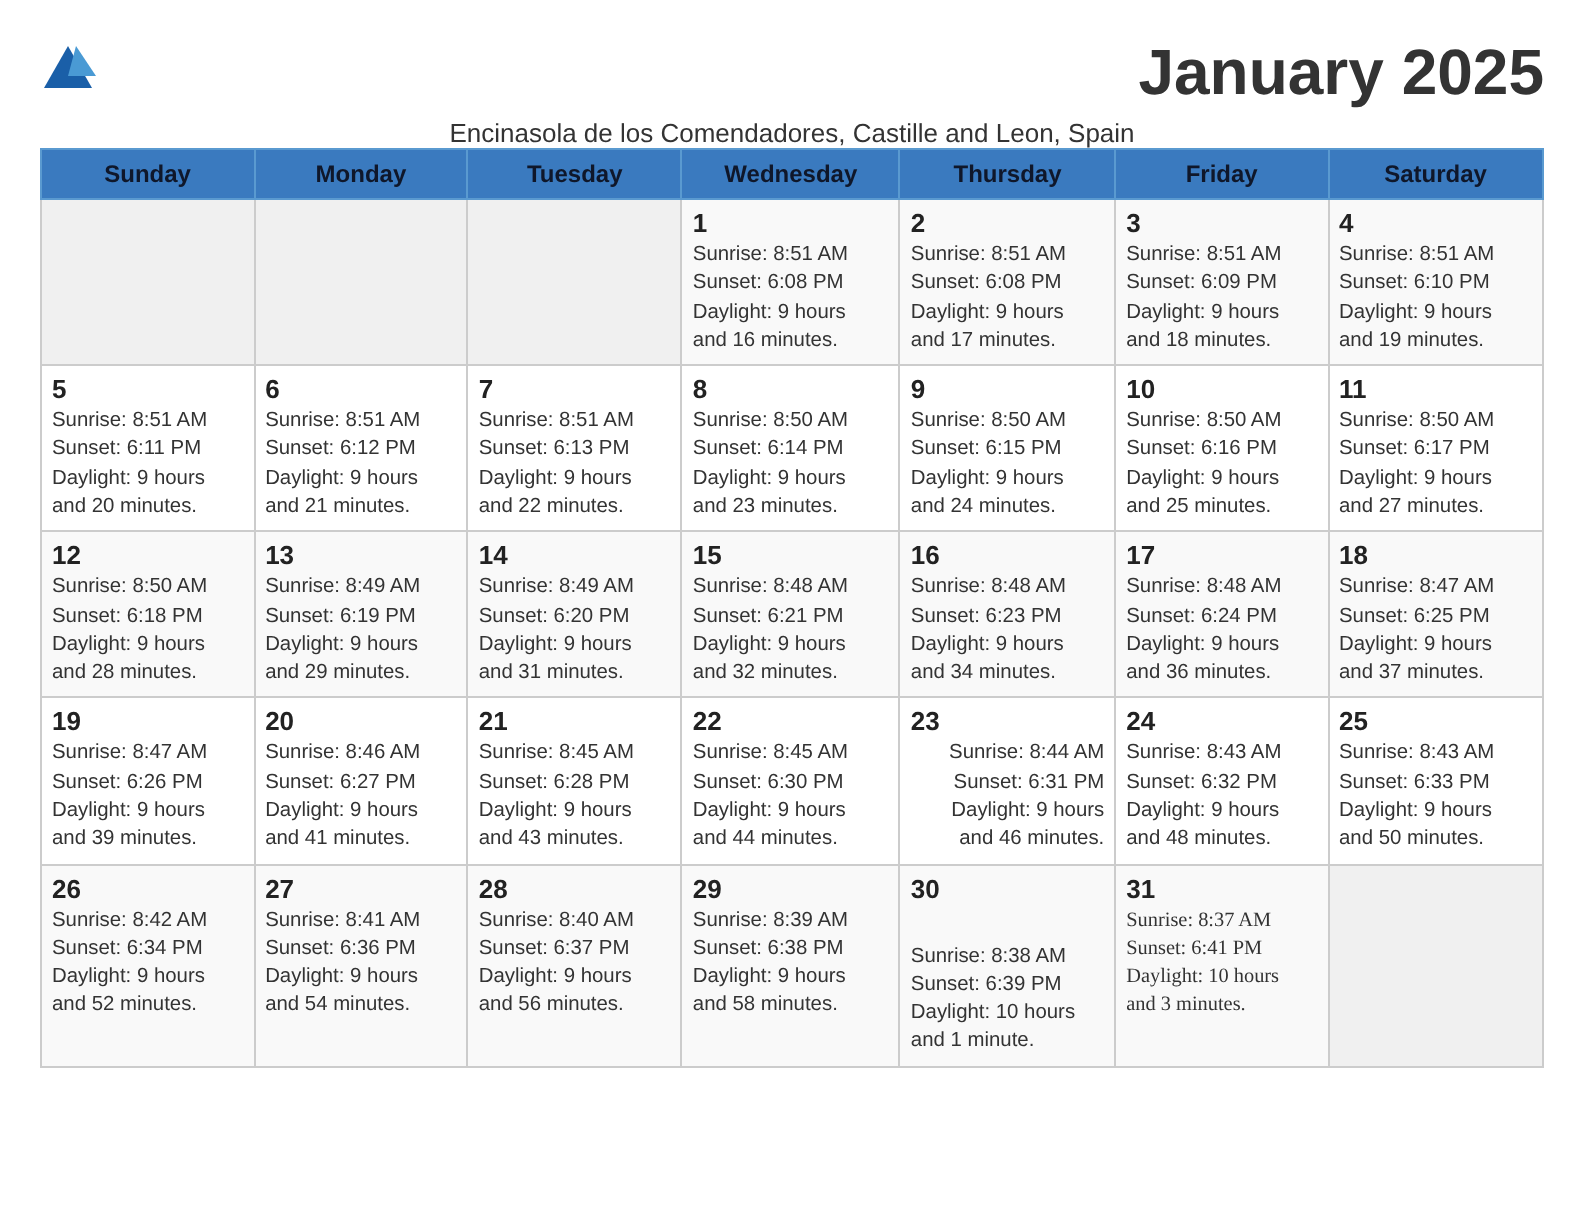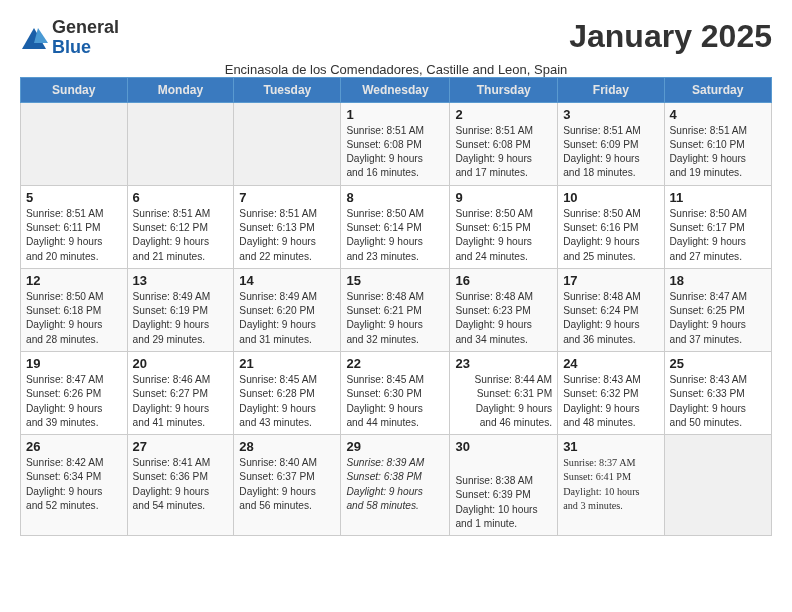--- a/index.html
+++ b/index.html
@@ -59,21 +59,21 @@
       text-align: center;
       margin-bottom: 0;
     }
     .calendar {
       width: 100%;
       border-collapse: collapse;
       font-size: 11px;
     }
     .calendar th {
       background: #3a7abf;
-      color: #e5e5e5;
+      color: #0f172a;
       font-weight: bold;
       font-size: 12px;
       text-align: center;
       padding: 5px 4px;
       border: 1px solid #5a9ad0;
     }
     .calendar td {
       border: 1px solid #ccc;
       vertical-align: top;
       padding: 4px 5px;
@@ -106,24 +106,20 @@
 </head>
 <body>
 
 <div class="page">
   <div class="header-top">
     <div class="logo">
       <svg class="logo-icon" viewBox="0 0 28 28" xmlns="http://www.w3.org/2000/svg">
         <polygon points="14,3 26,24 2,24" fill="#1a5fa8"></polygon>
         <polygon points="18,3 28,18 14,18" fill="#4a9ad4"></polygon>
       </svg>
-      <div class="logo-text">
-        <span class="logo-general">General</span>
-        <span class="logo-blue">Blue</span>
-      </div>
     </div>
     <div class="title-block">
       <div class="month-title">January 2025</div>
     </div>
   </div>
   <div class="subtitle">Encinasola de los Comendadores, Castille and Leon, Spain</div>
   <table class="calendar">
     <thead>
       <tr>
       <th>Sunday</th>
@@ -339,21 +335,21 @@
           </td>
           <td>
             <span class="day-number">28</span>
             <div class="day-info" style="white-space: pre-line;">Sunrise: 8:40 AM
 Sunset: 6:37 PM
 Daylight: 9 hours
 and 56 minutes.</div>
           </td>
           <td>
             <span class="day-number">29</span>
-            <div class="day-info" style="white-space: pre-line; font-style: italic;">Sunrise: 8:39 AM
+            <div class="day-info" style="white-space: pre-line;">Sunrise: 8:39 AM
 Sunset: 6:38 PM
 Daylight: 9 hours
 and 58 minutes.</div>
           </td>
           <td>
             <span class="day-number">30</span>
             <div class="day-info" style="white-space: pre-line; margin-top: 20px;">Sunrise: 8:38 AM
 Sunset: 6:39 PM
 Daylight: 10 hours
 and 1 minute.</div>

